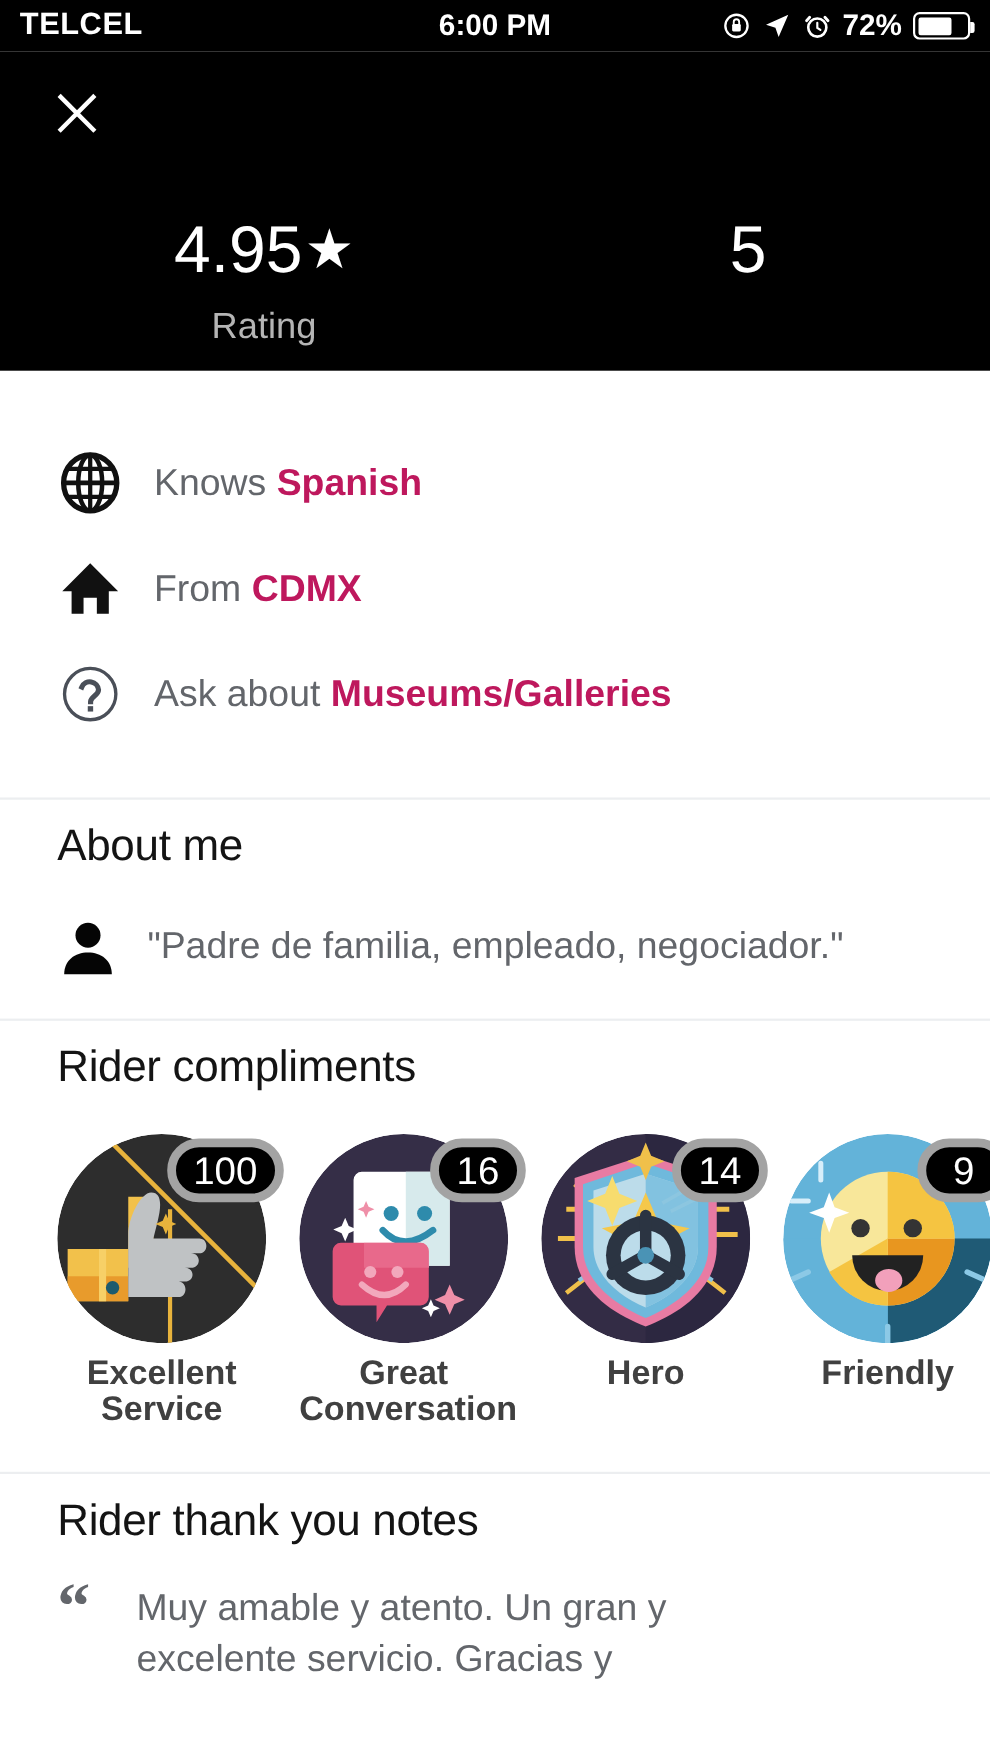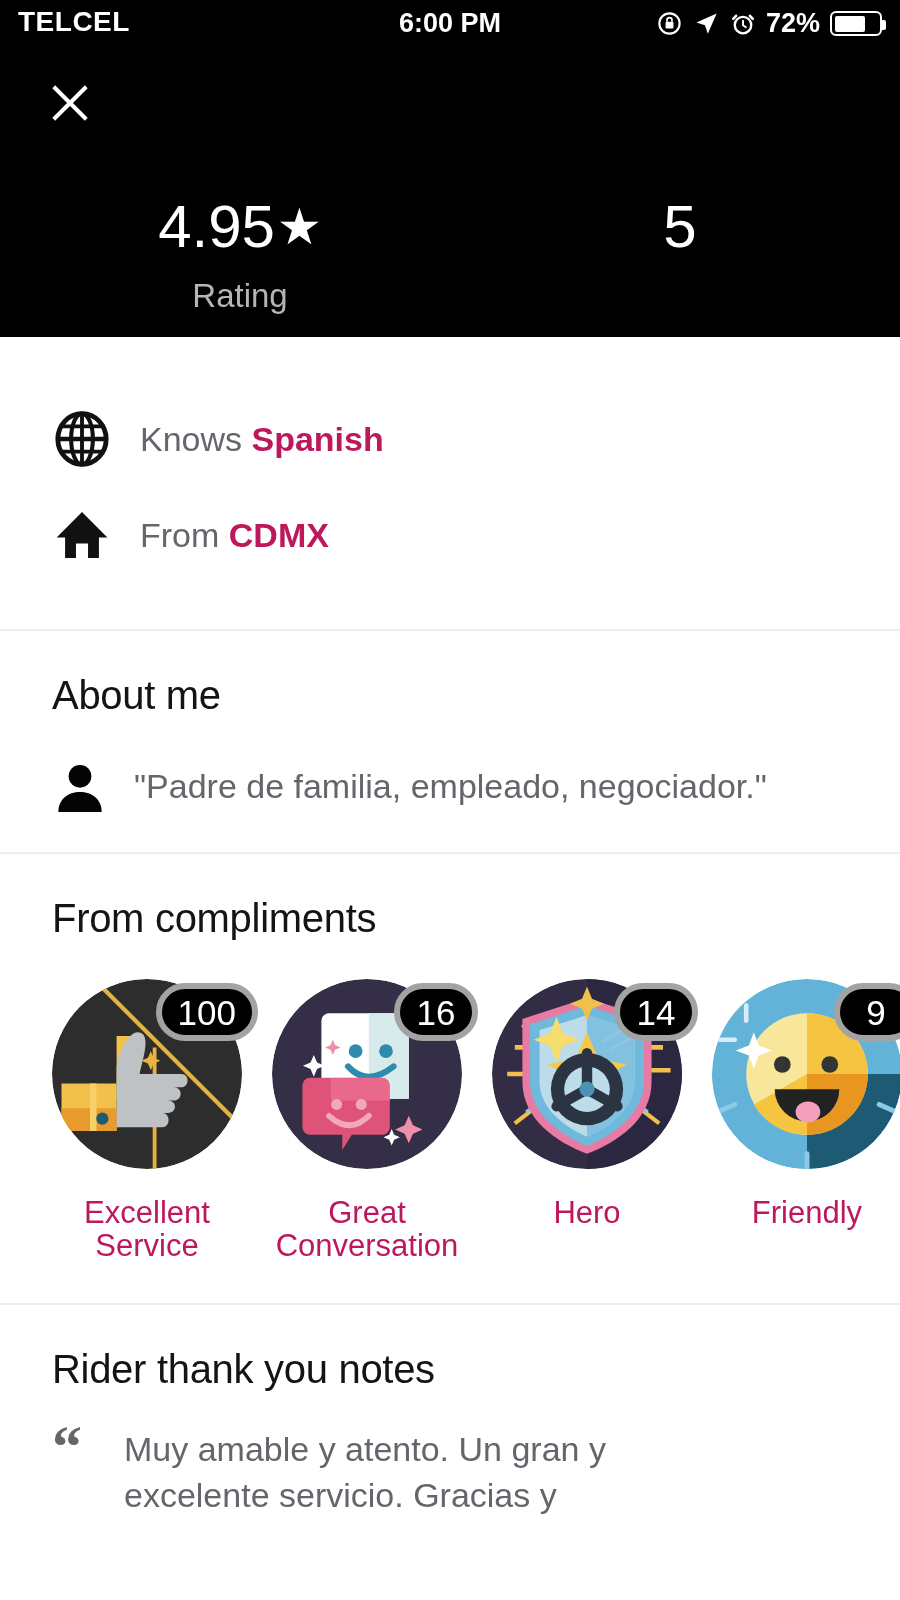--- a/index.html
+++ b/index.html
@@ -75,45 +75,45 @@
     width:60px; height:60px; flex:0 0 60px;
     display:flex; align-items:center; justify-content:center;
     margin-right:28px;
   }
   .info-txt { font-size:34px; color:#63666b; font-weight:300; }
   .info-txt b { color:#be185d; font-weight:bold; }
 
   .divider { height:2px; background:#eceef0; width:100%; }
 
   
-  .section { padding:42px 52px 40px 52px; }
+  .section { padding:20px 52px 40px 52px; }
   .sec-title {
     font-size:40px; color:#141414; font-weight:400; letter-spacing:-0.3px;
   }
   .about-row { display:flex; align-items:center; margin-top:42px; }
   .about-ic { width:56px; flex:0 0 56px; margin-right:26px;
               display:flex; align-items:center; justify-content:center; }
   .about-txt { font-size:34px; color:#63666b; font-weight:300; }
 
   
   .badges { display:flex; margin-top:38px; gap:30px; }
   .badge { width:190px; flex:0 0 190px; text-align:center; position:relative; }
   .badge-art { width:190px; height:190px; position:relative; }
   .badge-art svg { width:190px; height:190px; display:block; }
   .badge-count {
     position:absolute; right:-16px; top:4px;
     min-width:84px; height:58px; padding:0 16px;
-    background:#000; border:6px solid #a3a3a3; border-radius:29px;
+    background:#000; border:8px solid #a3a3a3; border-radius:29px;
     color:#fff; font-size:35px; font-weight:500;
     display:flex; align-items:center; justify-content:center;
     line-height:1;
   }
   .badge-lbl {
-    margin-top:27px; font-size:31px; color:#be185d;
-    font-weight:400; line-height:1.08;
+    margin-top:10px; font-size:31px; color:#404040;
+    font-weight:700; line-height:1.08;
   }
 
   
   .note-row { display:flex; margin-top:34px; }
   .note-q {
     font-size:60px; color:#63666b; font-weight:bold;
     line-height:0.72; flex:0 0 72px; font-family:"Liberation Serif", serif;
   }
   .note-txt {
     font-size:34px; color:#63666b; font-weight:300;
@@ -200,41 +200,51 @@
 
     <div class="info-row">
       <span class="info-ic">
         <svg width="58" height="58" viewBox="0 0 48 48">
           <path d="M24 5 L45 26 L38 26 L38 43 L29 43 L29 31 L19 31 L19 43 L10 43 L10 26 L3 26 Z" fill="#111"></path>
         </svg>
       </span>
       <span class="info-txt"><span>From </span><b>CDMX</b></span>
     </div>
 
+    <div class="info-row">
+      <span class="info-ic">
+        <svg width="56" height="56" viewBox="0 0 48 48">
+          <circle cx="24" cy="24" r="20" stroke="#4a4f58" stroke-width="2.6" fill="none"></circle>
+          <path d="M17.5 18.5 a6.8 6.8 0 0 1 13 2.2 c0 4.4 -6.2 5.2 -6.2 9.3" stroke="#4a4f58" stroke-width="4" fill="none" stroke-linecap="square"></path>
+          <rect x="22.1" y="33.4" width="4.2" height="4.2" fill="#4a4f58"></rect>
+        </svg>
+      </span>
+      <span class="info-txt"><span>Ask about </span><b>Museums/Galleries</b></span>
+    </div>
   </div>
 
   <div class="divider"></div>
 
   <div class="section">
     <div class="sec-title">About me</div>
     <div class="about-row">
       <span class="about-ic">
         <svg width="52" height="52" viewBox="0 0 48 48">
           <circle cx="24" cy="15" r="10.5" fill="#050505"></circle>
           <path d="M4 48 c0 -12 9 -18.5 20 -18.5 S44 36 44 48 Z" fill="#050505"></path>
         </svg>
       </span>
       <span class="about-txt">"Padre de familia, empleado, negociador."</span>
     </div>
   </div>
 
   <div class="divider"></div>
 
   <div class="section">
-    <div class="sec-title">From compliments</div>
+    <div class="sec-title">Rider compliments</div>
     <div class="badges">
 
       <div class="badge">
         <div class="badge-art">
           <svg viewBox="0 0 100 100">
             <defs>
                 <clipPath id="c1">
                   <circle cx="50" cy="50" r="50"></circle>
                 </clipPath>
               </defs>

